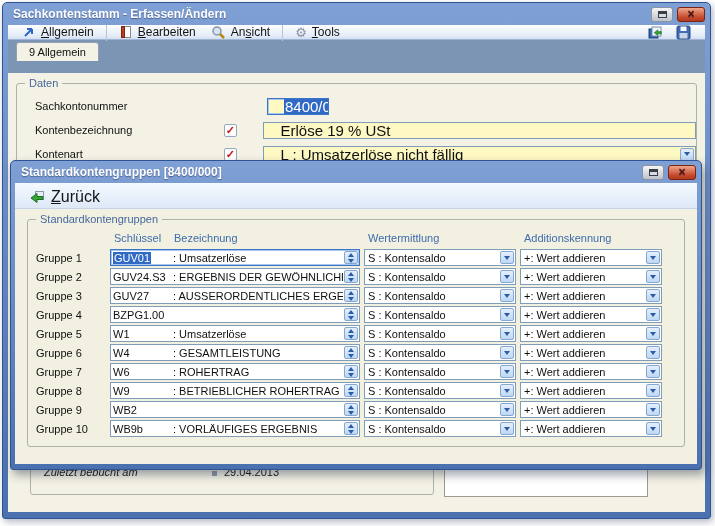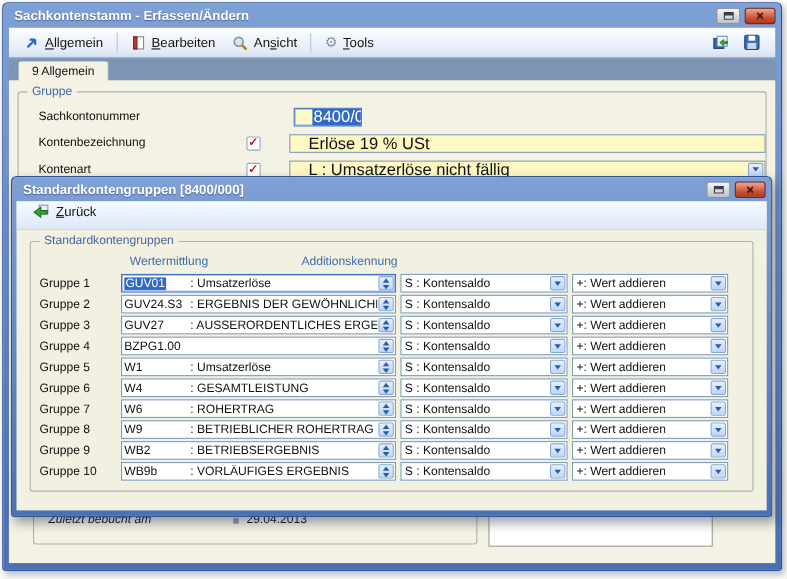--- a/index.html
+++ b/index.html
@@ -22,21 +22,21 @@
           border:1px solid #8B94A2;}
   .restore-glyph{width:9px;height:7px;border:1px solid #3A3F47;border-top:3px solid #3A3F47;background:#D8DCE2;}
   .winbtn.close{width:28px;background:linear-gradient(#F0A78C,#C74B2E 70%,#B03A20);
           border:1px solid #7E2310;color:#4A1409;font-weight:bold;font-size:12px;line-height:1;}
 
   
   #main-window{left:2px;top:2px;width:709px;height:517px;
                box-shadow:2px 3px 7px rgba(90,100,125,.45);}
   .window-body{position:absolute;left:5px;right:5px;top:22px;bottom:6px;
                background:#7D95B5;overflow:hidden;}
-  .toolbar{height:28px;background:linear-gradient(#FDFEFF,#E2EBF7 80%,#D3DFF0);
+  .toolbar{height:15px;background:linear-gradient(#FDFEFF,#E2EBF7 80%,#D3DFF0);
            border-bottom:1px solid #9FB6D6;display:flex;align-items:center;
            padding:0 8px;gap:3px;font-size:12px;color:#141414;}
   .toolitem{display:flex;align-items:center;gap:5px;padding:2px 6px;border-radius:2px;}
   .toolsep{width:1px;height:18px;background:#B4C4DC;margin:0 3px;}
   .toolbar-right{margin-left:auto;display:flex;gap:12px;align-items:center;padding-right:6px;}
   .u{text-decoration:underline;}
 
   .tabstrip{height:20px;position:relative;}
   .tab{position:absolute;left:8px;top:2px;height:19px;padding:3px 12px 0;
        background:#F4F2E4;border:1px solid #91A0B4;border-bottom:none;
@@ -77,22 +77,22 @@
   
   #dialog-window{left:10px;top:160px;width:692px;height:310px;
                  box-shadow:3px 5px 10px rgba(40,50,75,.45);}
   .bleed{position:absolute;top:12px;font-size:11px;font-weight:normal;
          color:#243659;opacity:.5;text-shadow:none;white-space:nowrap;margin-top:39px;}
   #bleed-info{left:40px;}
   #bleed-notiz{left:428px;}
   .dlg-body{position:absolute;left:4px;right:4px;top:22px;bottom:5px;
             background:#F2F0E1;overflow:hidden;}
   .dlg-toolbar{height:26px;background:linear-gradient(#F5FAFF,#DDE8F7);
-               border-bottom:1px solid #C6D5EA;display:flex;align-items:flex-start;
-               padding:0 8px;font-size:12px;color:#141414;}
+               border-bottom:1px solid #C6D5EA;display:flex;align-items:flex-end;
+               padding:0 8px;font-size:16px;color:#141414;}
   .back-button{display:flex;align-items:center;gap:6px;padding:2px 6px;border-radius:2px;}
 
   #sk-group{margin:10px 12px 0;height:228px;padding-top:12px;background:#F2F0E1;}
   #sk-group .glabel{background:#F2F0E1;}
   .hrow{display:flex;height:16px;padding-left:8px;font-size:11px;color:#3E6CAC;}
   .hc0{width:74px;}
   .hc1{width:250px;position:relative;}
   .h-key{position:absolute;left:4px;}
   .h-bez{position:absolute;left:64px;}
   .hc2{width:152px;margin-left:4px;padding-left:4px;}
@@ -174,21 +174,21 @@
           </svg>
       </span>
     </div>
 
     <div class="tabstrip">
       <span class="tab">9 Allgemein</span>
     </div>
 
     <div class="panel">
       <div class="groupbox" id="daten-group">
-        <span class="glabel">Gruppe</span>
+        <span class="glabel">Daten</span>
 
         <div class="frow">
           <span class="flabel">Sachkontonummer</span>
           <span class="ficon"></span>
           <span class="tinput" id="skn-input">
               <span class="hl">8400/000</span>
             </span>
         </div>
 
         <div class="frow">
@@ -244,20 +244,24 @@
           </svg>
         <span><span></span><span class="u">Z</span><span>urück</span></span>
       </span>
     </div>
 
     <div class="groupbox" id="sk-group">
       <span class="glabel">Standardkontengruppen</span>
 
       <div class="hrow">
         <span class="hc0"></span>
+        <span class="hc1">
+          <span class="h-key">Schlüssel</span>
+          <span class="h-bez">Bezeichnung</span>
+        </span>
         <span class="hc2">Wertermittlung</span>
         <span class="hc3">Additionskennung</span>
       </div>
 
       <div>
           <div class="trow selected">
     <span class="gname">Gruppe 1</span>
     <span class="combo">
       <span class="keycell"><span class="keytext">GUV01</span></span>
       <span class="bez">: Umsatzerlöse</span>
@@ -404,21 +408,20 @@
     </span>
     <span class="sel add">
       <span class="selv">+: Wert addieren</span>
       <span class="ddbtn"></span>
     </span>
   </div>
           <div class="trow">
     <span class="gname">Gruppe 9</span>
     <span class="combo">
       <span class="keycell"><span class="keytext">WB2</span></span>
-      <span class="bez">: BETRIEBSERGEBNIS</span>
       <span class="spinner">
                 <i class="up"></i>
                 <i class="dn"></i>
               </span>
     </span>
     <span class="sel">
       <span class="selv">S : Kontensaldo</span>
       <span class="ddbtn"></span>
     </span>
     <span class="sel add">

